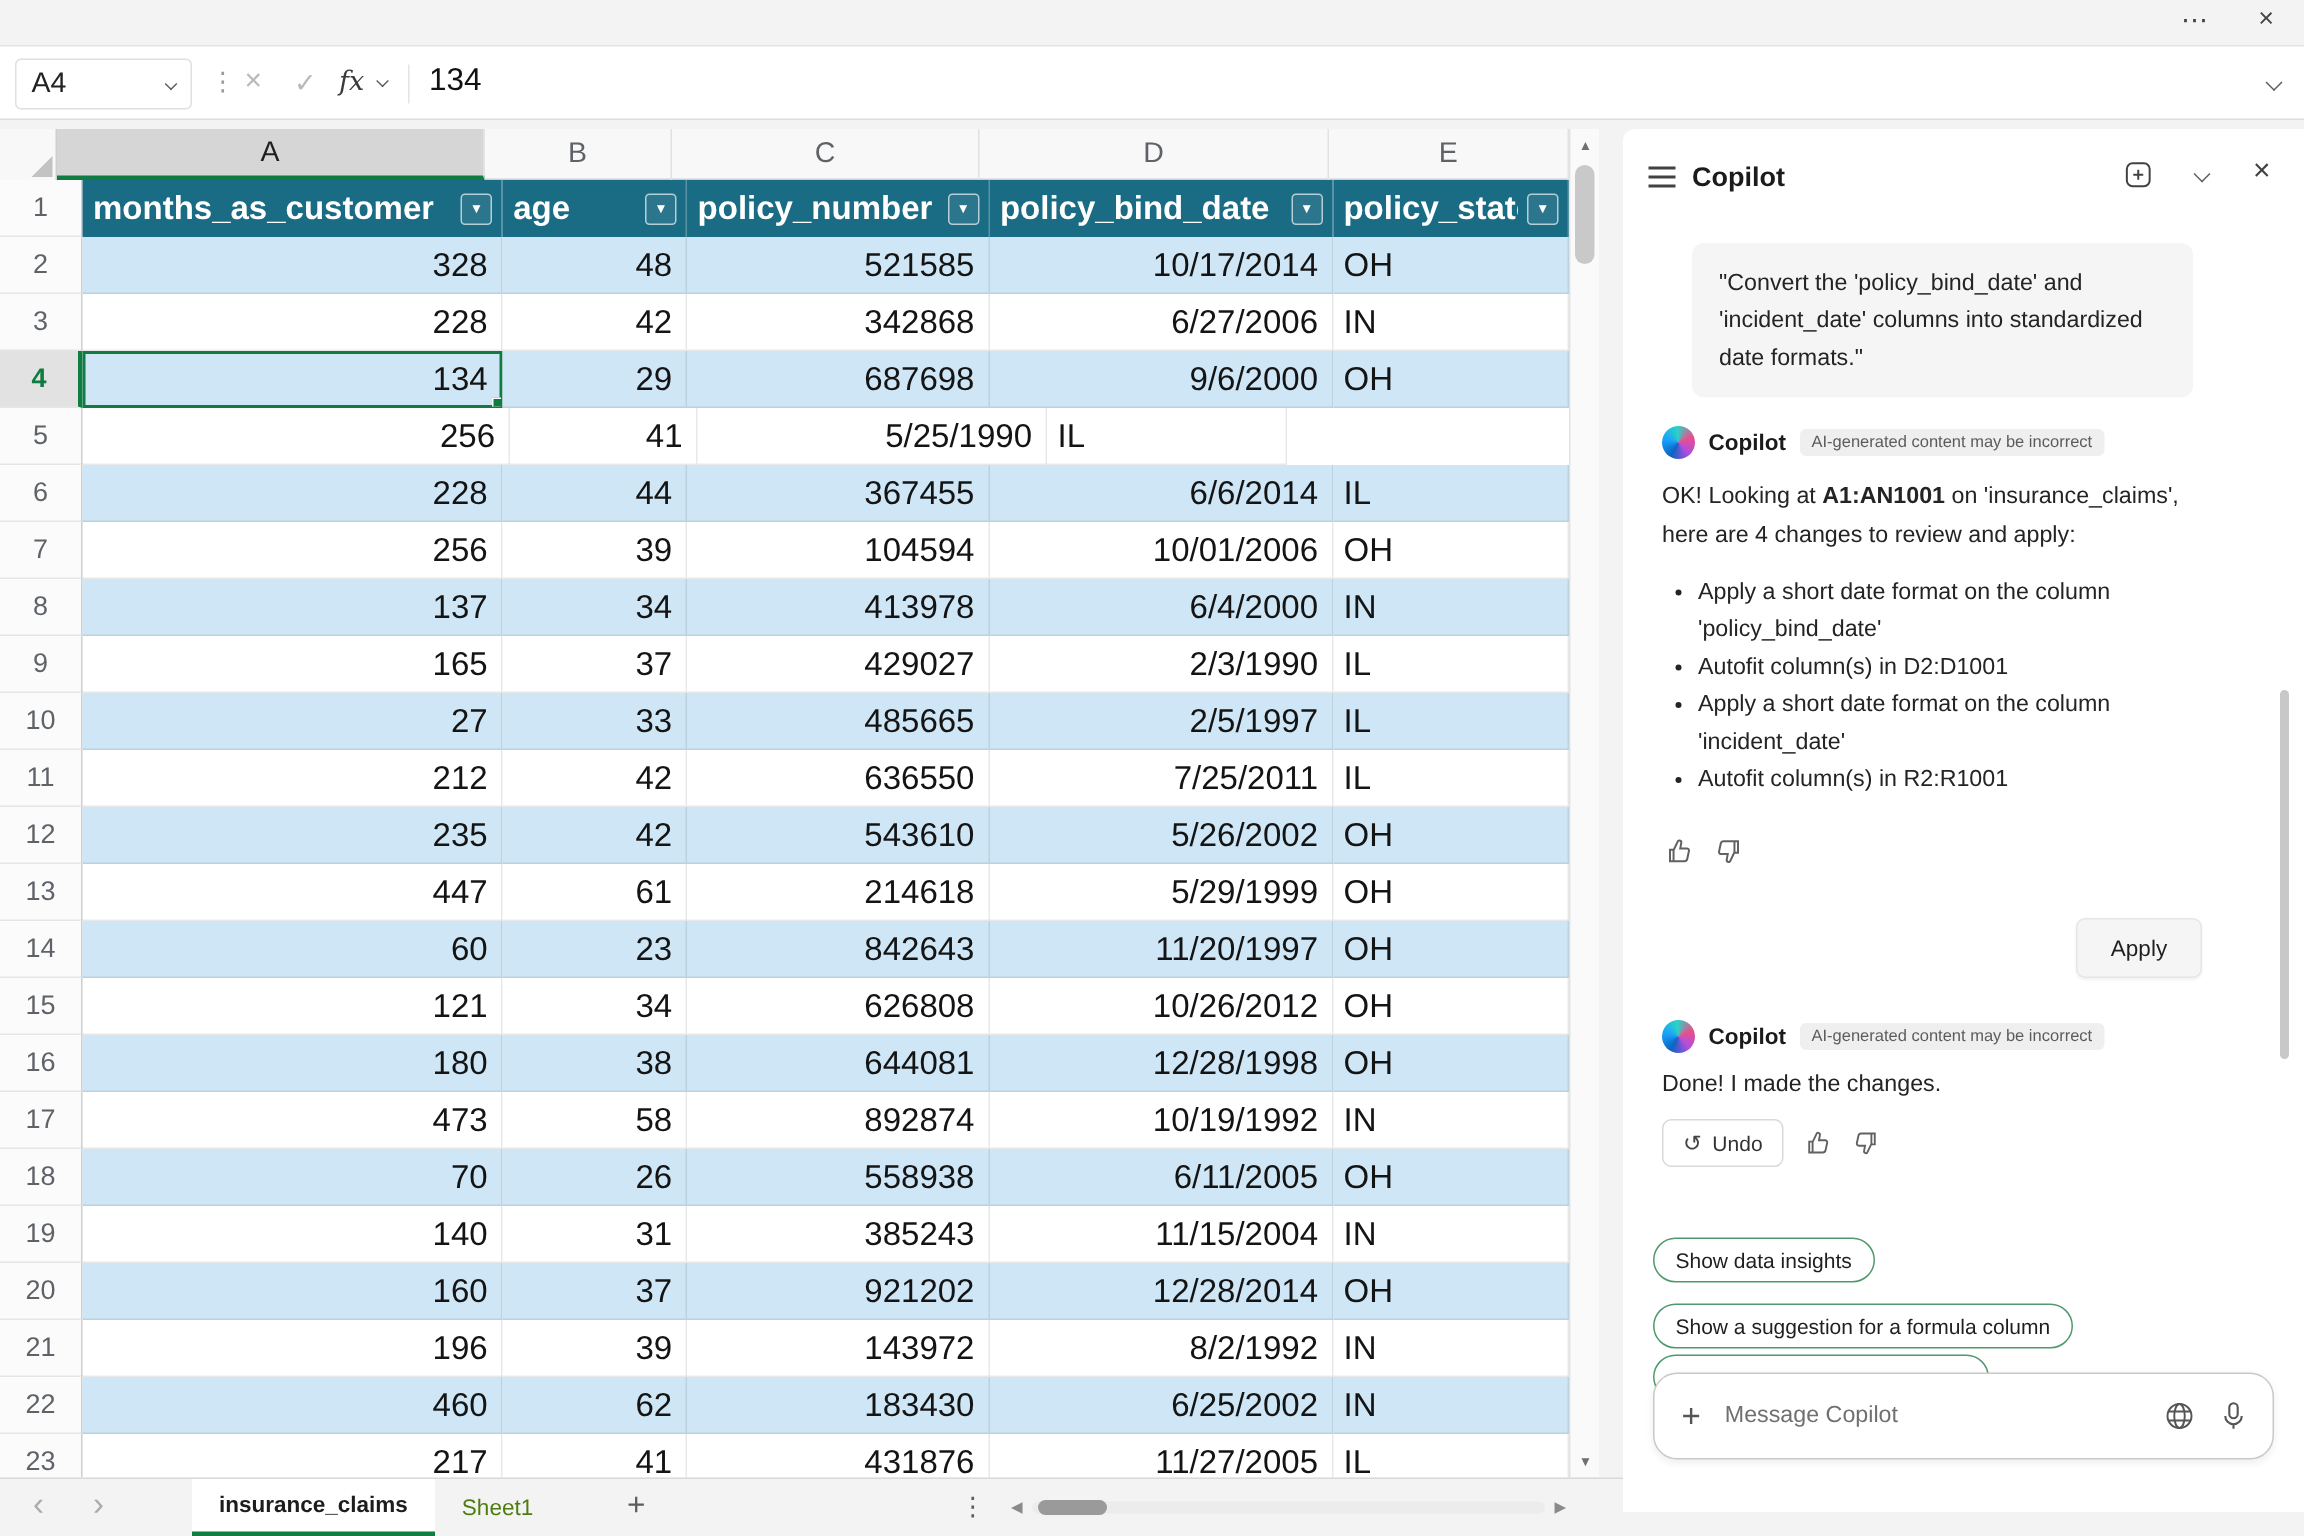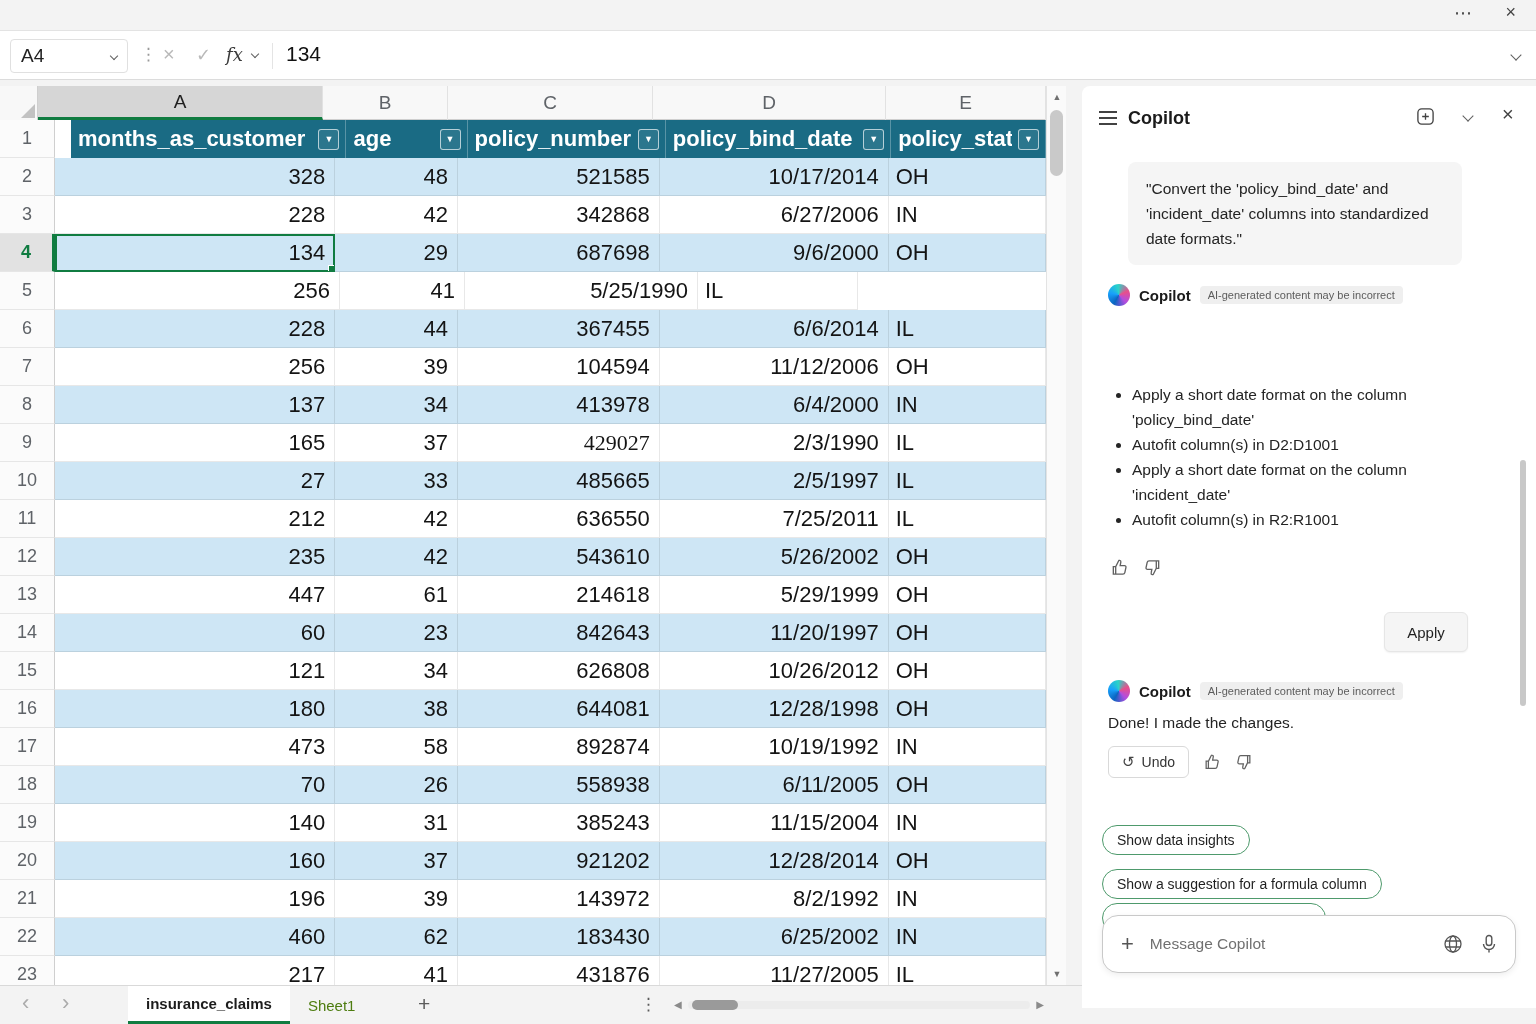--- a/index.html
+++ b/index.html
@@ -173,21 +173,21 @@
           <div class="col-letter sel" style="width: 285px;">A</div>
           <div class="col-letter" style="width: 125px;">B</div>
           <div class="col-letter" style="width: 205px;">C</div>
           <div class="col-letter" style="width: 233px;">D</div>
           <div class="col-letter" style="width: 160px;">E</div>
         </div>
     </div>
     <div id="grid-rows">
         <div class="grid-row">
           <div class="row-num">1</div>
-          <div class="hcell" style="width: 285px; margin-left: 16px;">
+          <div class="hcell" style="width: 285px;">
             <span style="overflow: hidden;">months_as_customer</span>
             <span class="filter-btn">▼</span>
           </div>
           <div class="hcell" style="width: 125px;">
             <span style="overflow: hidden;">age</span>
             <span class="filter-btn">▼</span>
           </div>
           <div class="hcell" style="width: 205px;">
             <span style="overflow: hidden;">policy_number</span>
             <span class="filter-btn">▼</span>
@@ -238,36 +238,36 @@
           <div class="cell num" style="width: 125px;">44</div>
           <div class="cell num" style="width: 205px;">367455</div>
           <div class="cell num" style="width: 233px;">6/6/2014</div>
           <div class="cell txt" style="width: 160px;">IL</div>
         </div>
         <div class="grid-row">
           <div class="row-num">7</div>
           <div class="cell num" style="width: 285px;">256</div>
           <div class="cell num" style="width: 125px;">39</div>
           <div class="cell num" style="width: 205px;">104594</div>
-          <div class="cell num" style="width: 233px;">11/12/2006</div>
+          <div class="cell num" style="width: 233px;">10/01/2006</div>
           <div class="cell txt" style="width: 160px;">OH</div>
         </div>
         <div class="grid-row band">
           <div class="row-num">8</div>
           <div class="cell num" style="width: 285px;">137</div>
           <div class="cell num" style="width: 125px;">34</div>
           <div class="cell num" style="width: 205px;">413978</div>
           <div class="cell num" style="width: 233px;">6/4/2000</div>
           <div class="cell txt" style="width: 160px;">IN</div>
         </div>
         <div class="grid-row">
           <div class="row-num">9</div>
           <div class="cell num" style="width: 285px;">165</div>
           <div class="cell num" style="width: 125px;">37</div>
-          <div class="cell num" style="width: 205px; font-family: Liberation Serif, serif;">429027</div>
+          <div class="cell num" style="width: 205px;">429027</div>
           <div class="cell num" style="width: 233px;">2/3/1990</div>
           <div class="cell txt" style="width: 160px;">IL</div>
         </div>
         <div class="grid-row band">
           <div class="row-num">10</div>
           <div class="cell num" style="width: 285px;">27</div>
           <div class="cell num" style="width: 125px;">33</div>
           <div class="cell num" style="width: 205px;">485665</div>
           <div class="cell num" style="width: 233px;">2/5/1997</div>
           <div class="cell txt" style="width: 160px;">IL</div>
@@ -420,20 +420,21 @@
       <span class="p-hic close">×</span>
     </div>
 
     <div class="user-bubble">"Convert the 'policy_bind_date' and 'incident_date' columns into standardized date formats."</div>
 
     <div class="bot-head msg1-head">
       <span class="avatar"></span>
       <span class="bot-name">Copilot</span>
       <span class="ai-badge">AI-generated content may be incorrect</span>
     </div>
+    <div class="msg1-body"><span>OK! Looking at </span><b>A1:AN1001</b><span> on 'insurance_claims', here are 4 changes to review and apply:</span></div>
     <ul class="bullets" id="bullet-list">
         <li>Apply a short date format on the column 'policy_bind_date'</li>
         <li>Autofit column(s) in D2:D1001</li>
         <li>Apply a short date format on the column 'incident_date'</li>
         <li>Autofit column(s) in R2:R1001</li>
       </ul>
 
     <div class="feedback fb1">
       <span>
         <svg width="19" height="19" viewBox="0 0 20 20" fill="none" stroke="#616161" stroke-width="1.4">

